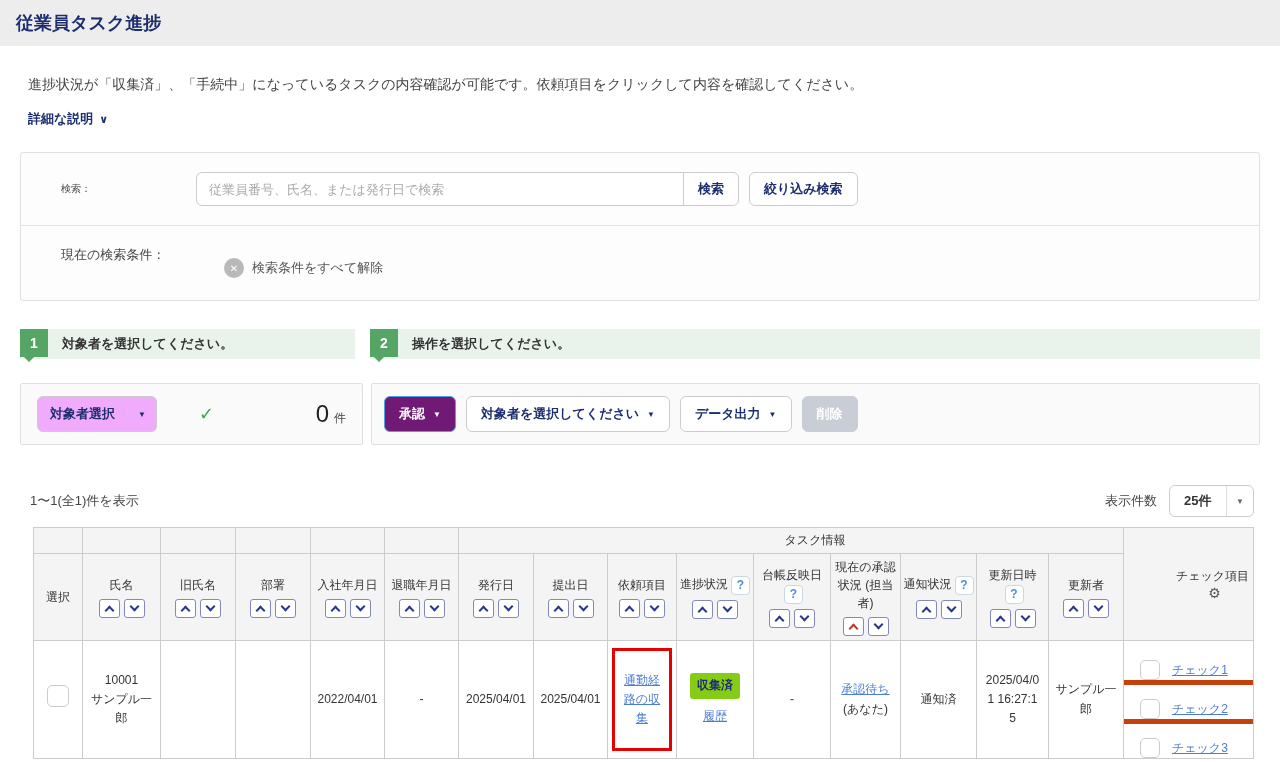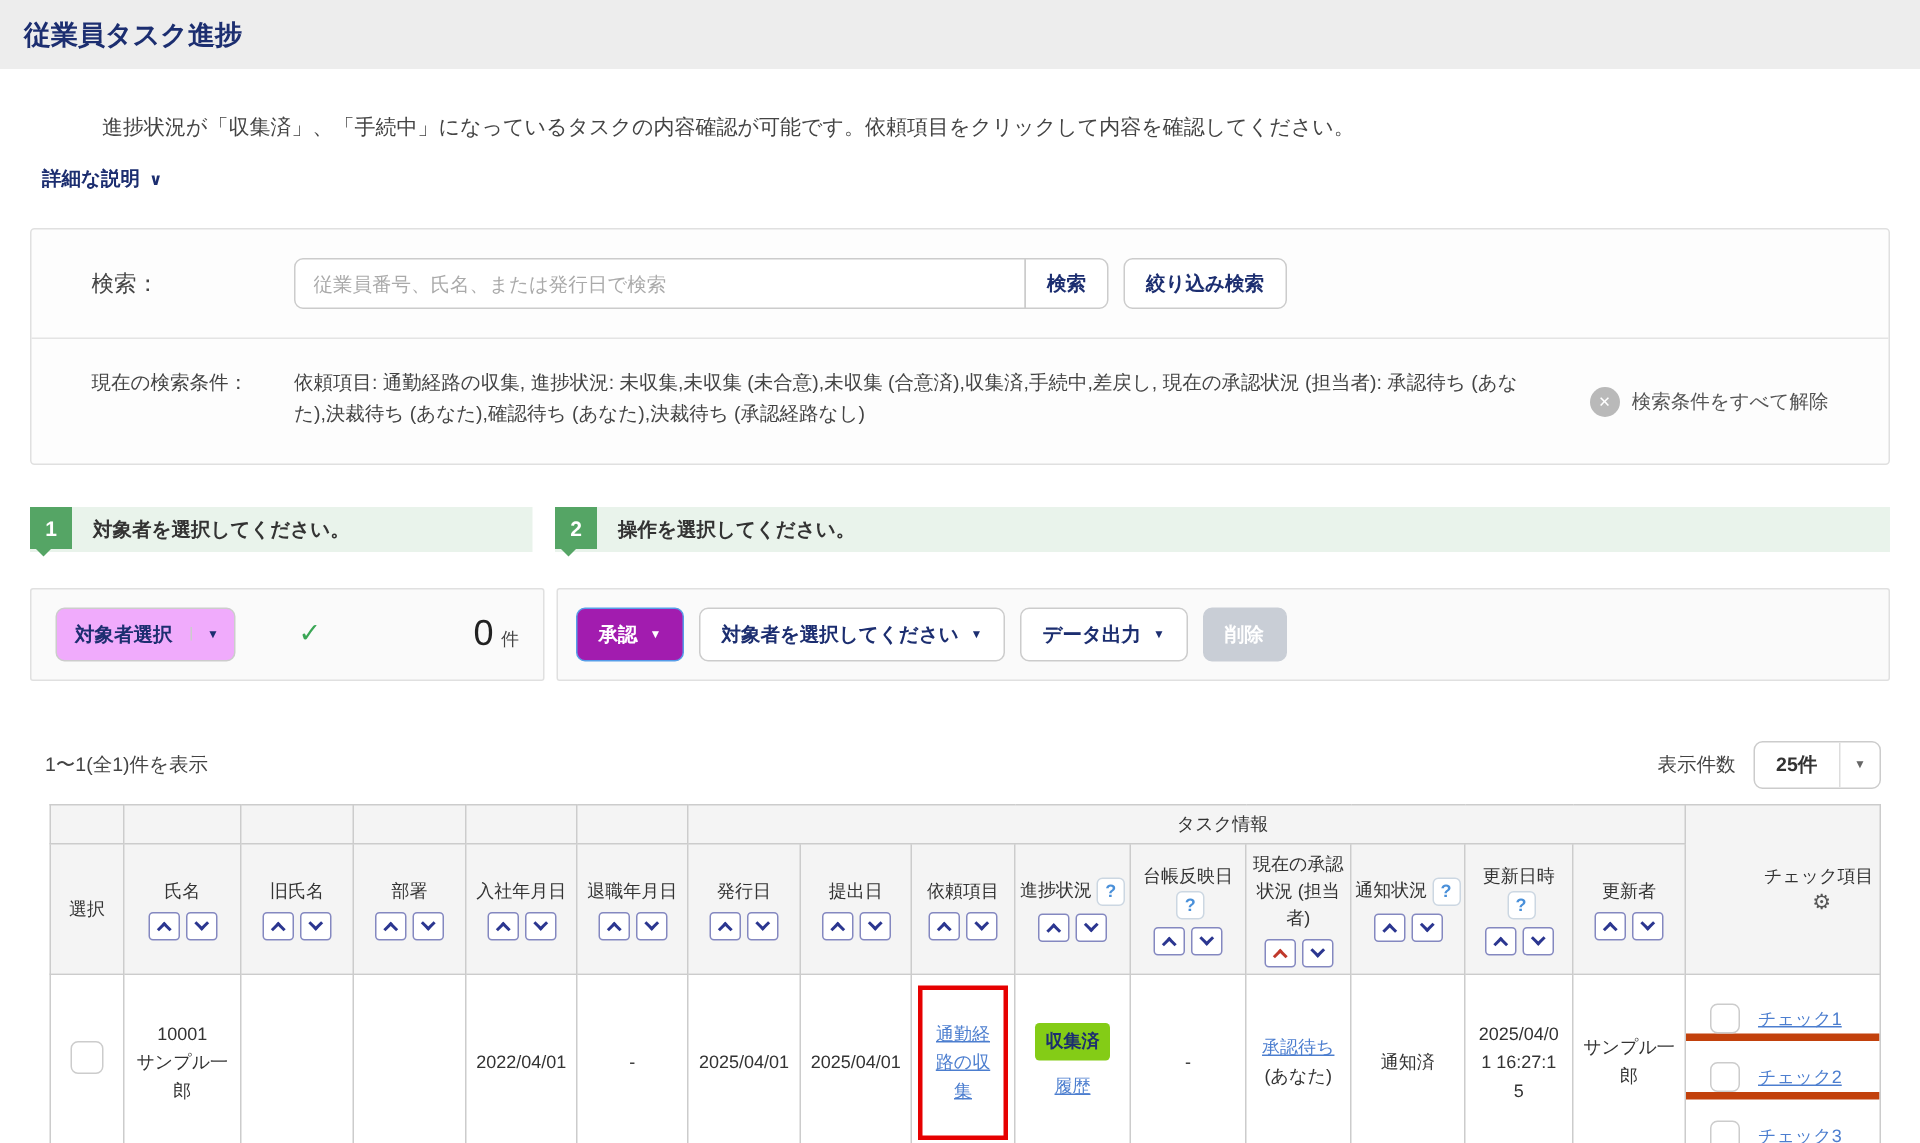--- a/index.html
+++ b/index.html
@@ -5,29 +5,29 @@
   * { margin:0; padding:0; box-sizing:border-box; }
   html,body { width:1280px; height:762px; background:#fff;
     font-family:"Liberation Sans","DejaVu Sans",sans-serif; color:#333; }
   a { text-decoration:underline; cursor:pointer; }
 
   
   .page-header { height:46px; background:#ededed; display:flex; align-items:center; padding:0 16px; }
   .page-title { font-size:18px; font-weight:bold; color:#1c2e70; }
 
   
-  .intro { padding:30px 28px 0; font-size:14px; color:#444;margin-left:40px; }
+  .intro { padding:30px 28px 0; font-size:14px; color:#444; }
   .detail-link { display:inline-flex; align-items:center; gap:6px; margin:16px 0 0 28px;
     font-size:13px; font-weight:bold; color:#1c2e70; text-decoration:none; }
   .detail-link .chev-glyph { font-size:11px; }
 
   
   .search-box { margin:24px 20px 0; border:1px solid #e0e0e0; border-radius:3px; background:#fdfdfd; }
   .search-row { display:flex; align-items:center; padding:19px 40px; }
-  .search-label { width:135px; font-size:15px; color:#444; }
+  .search-label { width:135px; font-size:10px; color:#444; }
   .search-input { width:488px; height:34px; border:1px solid #ccc; border-radius:6px 0 0 6px;
     padding:0 12px; font-size:13px; color:#333; background:#fff; outline:none;
     font-family:"Liberation Sans","DejaVu Sans",sans-serif; }
   .search-input::placeholder { color:#aaa; }
   .btn { display:inline-flex; align-items:center; justify-content:center; gap:8px;
     height:34px; background:#fff; border:1px solid #ccc; border-radius:6px;
     font-size:13px; font-weight:bold; color:#1c2e70; cursor:pointer; padding:0 14px;
     font-family:"Liberation Sans","DejaVu Sans",sans-serif; }
   .btn-attached { border-radius:0 6px 6px 0; margin-left:-1px; }
   .btn-filter { margin-left:10px; }
@@ -58,21 +58,21 @@
   .action-right { flex:1; padding:0 12px; gap:10px; }
   .split-btn { display:inline-flex; align-items:center; background:#f0abfc; border:1px solid #ccc;
     border-radius:6px; height:36px; overflow:hidden; cursor:pointer; }
   .split-main { display:flex; align-items:center; padding:0 12px; font-size:13px; font-weight:bold; color:#1c2e70; }
   .split-caret { display:flex; align-items:center; padding:0 10px; border-left:1px solid #ccc; }
   .caret-glyph { font-size:8px; color:#1c2e70; }
   .check-glyph { color:#3aa655; font-size:18px; font-weight:bold; margin-left:42px; }
   .count-wrap { margin-left:auto; display:flex; align-items:baseline; gap:5px; }
   .count-num { font-size:24px; color:#222; }
   .count-unit { font-size:12px; color:#444; }
-  .btn-primary { background:#a21caf; border-color:#569de8; color:#fff; height:36px; }
+  .btn-primary { background:#701a75; border-color:#569de8; color:#fff; height:36px; }
   .btn-primary .caret-glyph { color:#fff; }
   .btn-action { height:36px; }
   .btn-disabled { background:#c9ced6; border-color:#c9ced6; color:#fff; cursor:default; }
 
   
   .list-info { display:flex; align-items:center; margin:40px 26px 10px 30px; }
   .range-text { font-size:13px; color:#444; }
   .per-page { margin-left:auto; display:flex; align-items:center; gap:12px; }
   .per-page-label { font-size:13px; color:#444; }
   .per-page-select { display:inline-flex; align-items:stretch; border:1px solid #ccc; border-radius:6px;
@@ -136,21 +136,20 @@
 <div class="search-box">
   <div class="search-row">
     <span class="search-label">検索：</span>
     <input class="search-input" type="text" placeholder="従業員番号、氏名、または発行日で検索" style="">
     <button class="btn btn-attached">検索</button>
     <button class="btn btn-filter">絞り込み検索</button>
   </div>
   <div class="divider"></div>
   <div class="cond-row">
     <span class="cond-label">現在の検索条件：</span>
-    <span class="cond-text">依頼項目: 通勤経路の収集, 進捗状況: 未収集,未収集 (未合意),未収集 (合意済),収集済,手続中,差戻し, 現在の承認状況 (担当者): 承認待ち (あなた),決裁待ち (あなた),確認待ち (あなた),決裁待ち (承認経路なし)</span>
     <span class="cond-clear">
       <span class="clear-circle">✕</span>
       <span>検索条件をすべて解除</span>
     </span>
   </div>
 </div>
 
 
 <div class="steps">
   <div class="step step-1">

